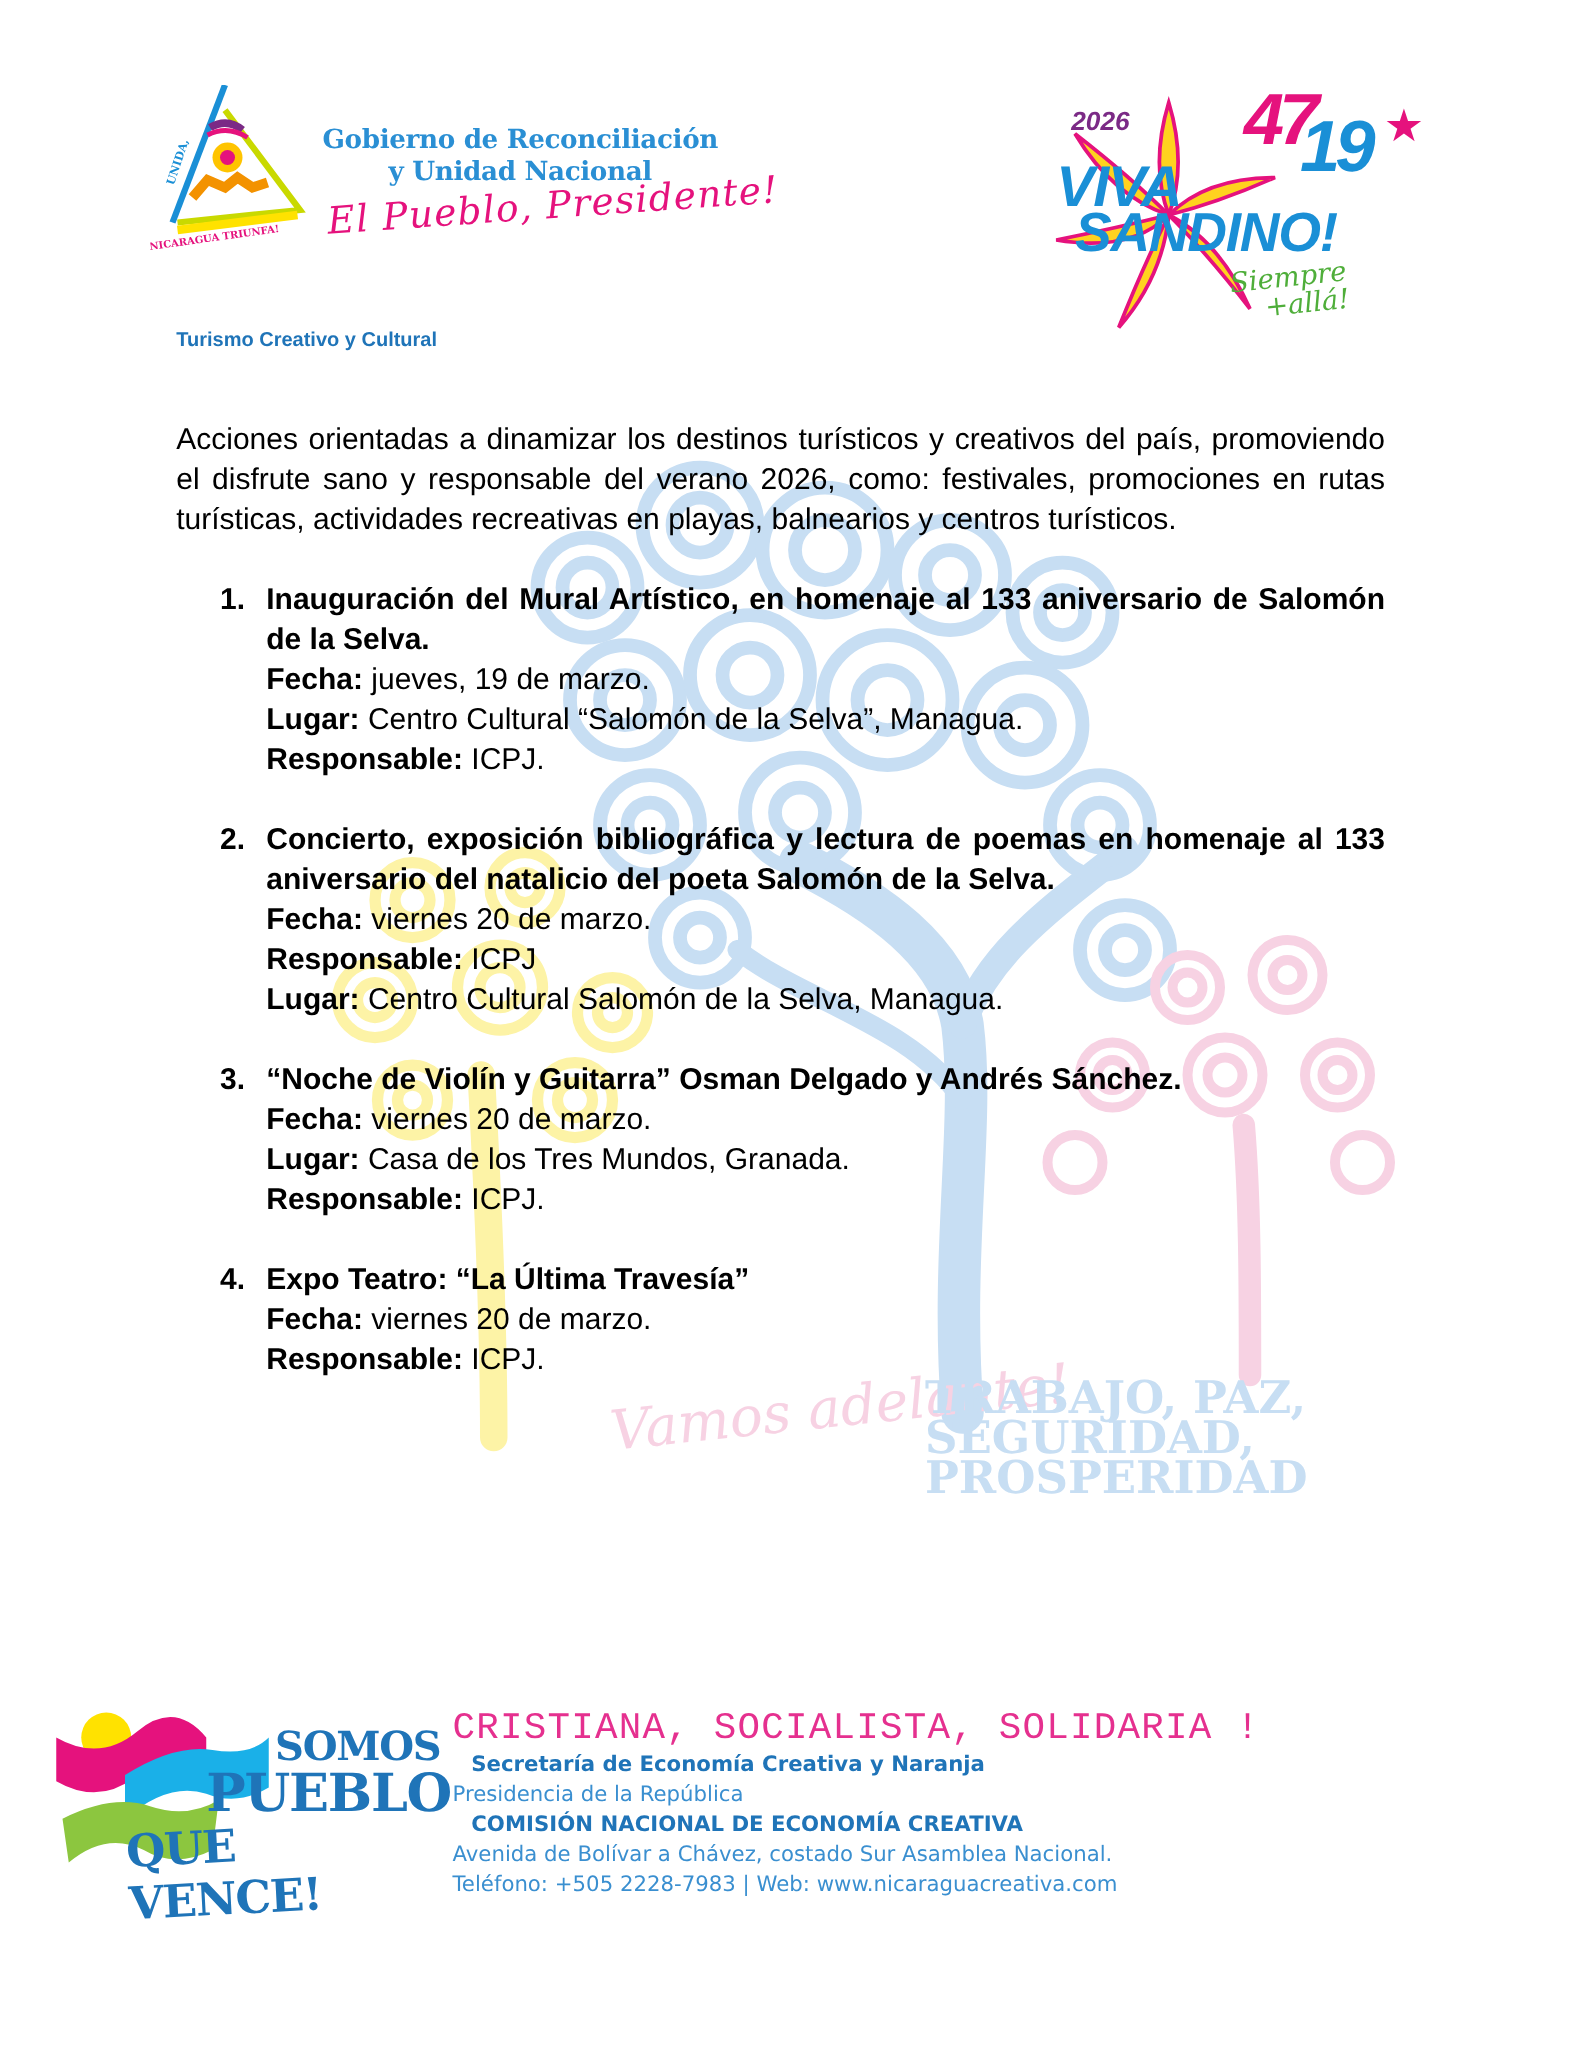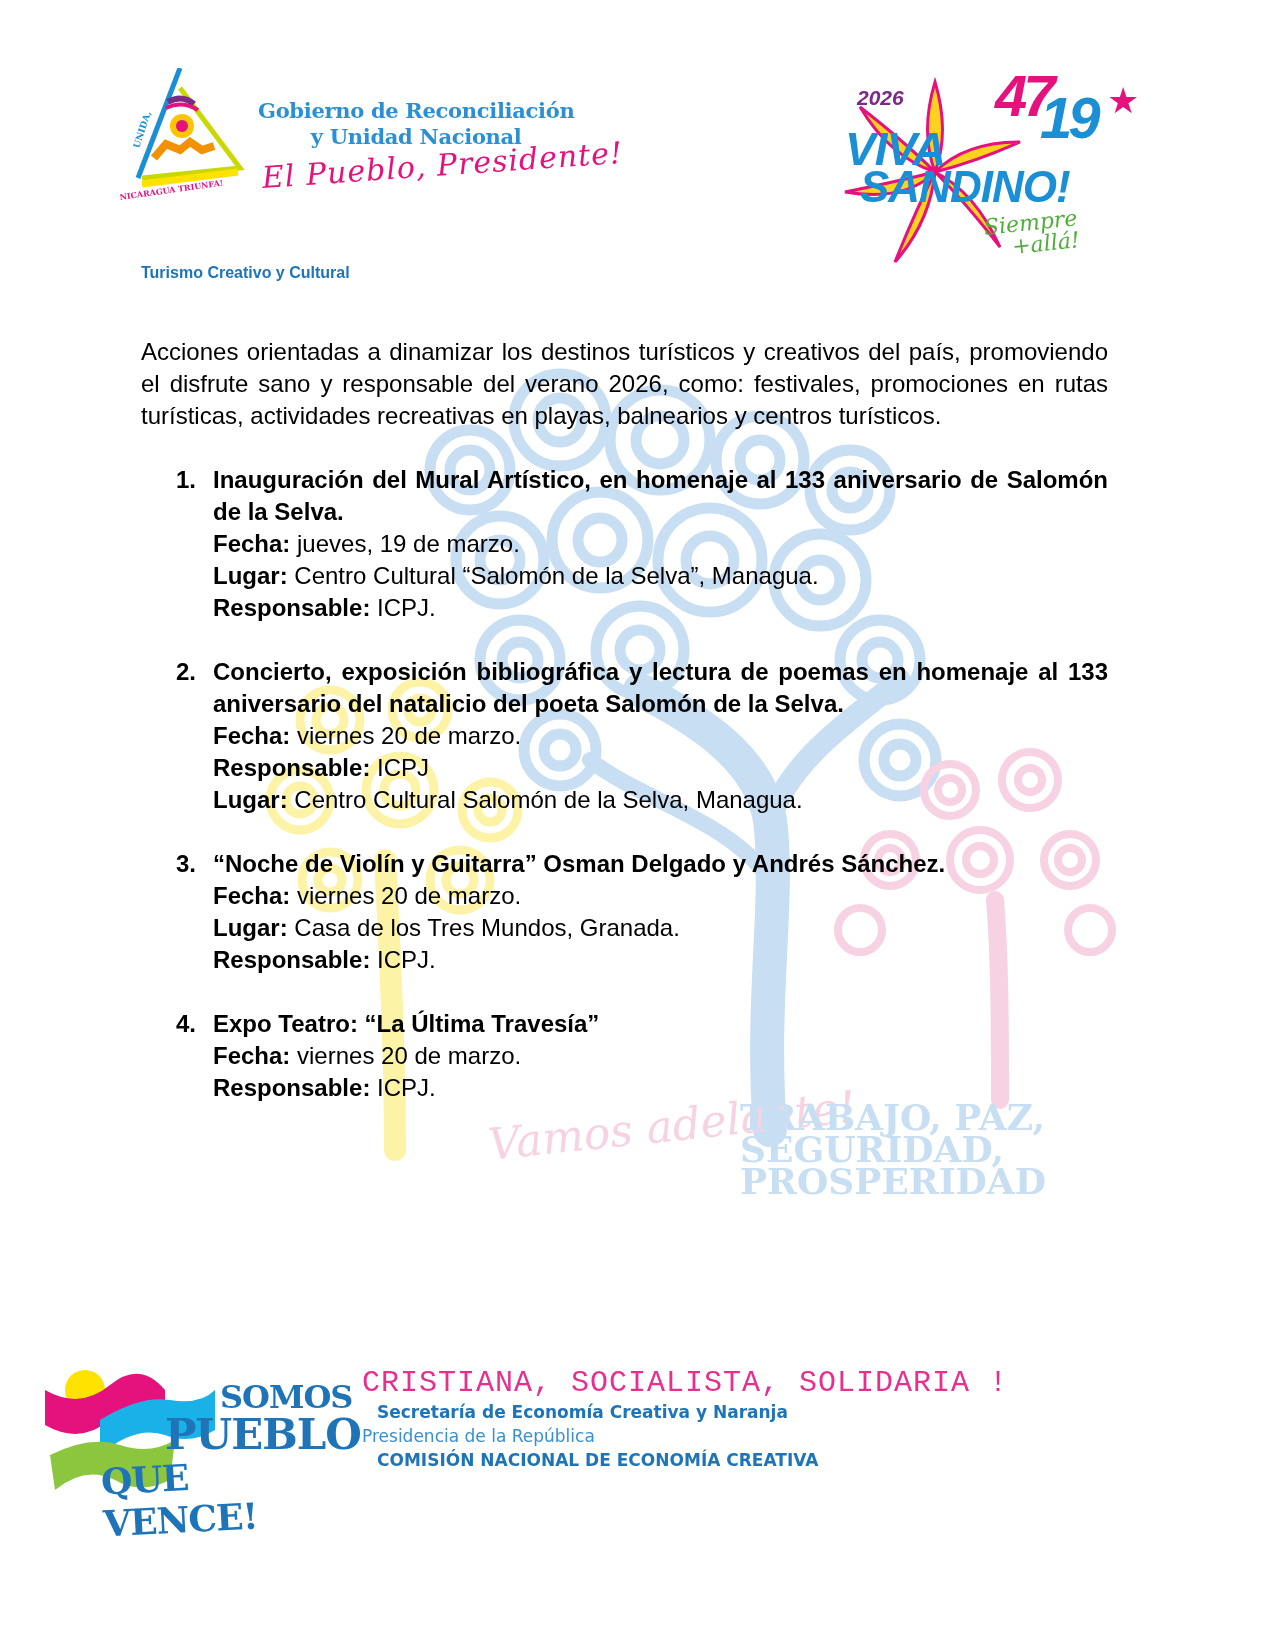--- a/index.html
+++ b/index.html
@@ -215,13 +215,15 @@
   <div class="ft-somos">SOMOS</div>
   <div class="ft-pueblo">PUEBLO</div>
   <div class="ft-vence">QUE VENCE!</div>
 </div>
 
 <footer class="ft-text">
   <div class="ft-motto">CRISTIANA, SOCIALISTA, SOLIDARIA !</div>
   <div class="ft-line ft-bold">Secretaría de Economía Creativa y Naranja</div>
   <div class="ft-line ft-light">Presidencia de la República</div>
   <div class="ft-line ft-bold">COMISIÓN NACIONAL DE ECONOMÍA CREATIVA</div>
+  <div class="ft-line ft-light">Avenida de Bolívar a Chávez, costado Sur Asamblea Nacional.</div>
+  <div class="ft-line ft-light">Teléfono: +505 2228-7983 | Web: www.nicaraguacreativa.com</div>
 </footer>
 
 </body></html>

